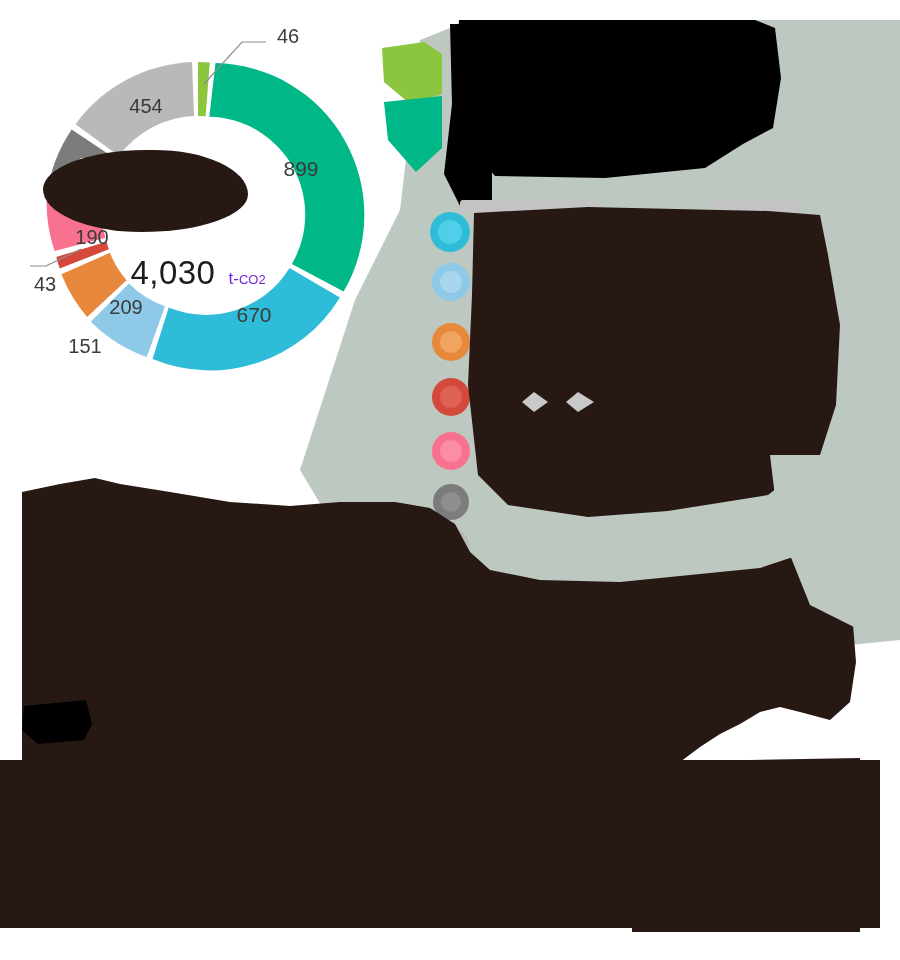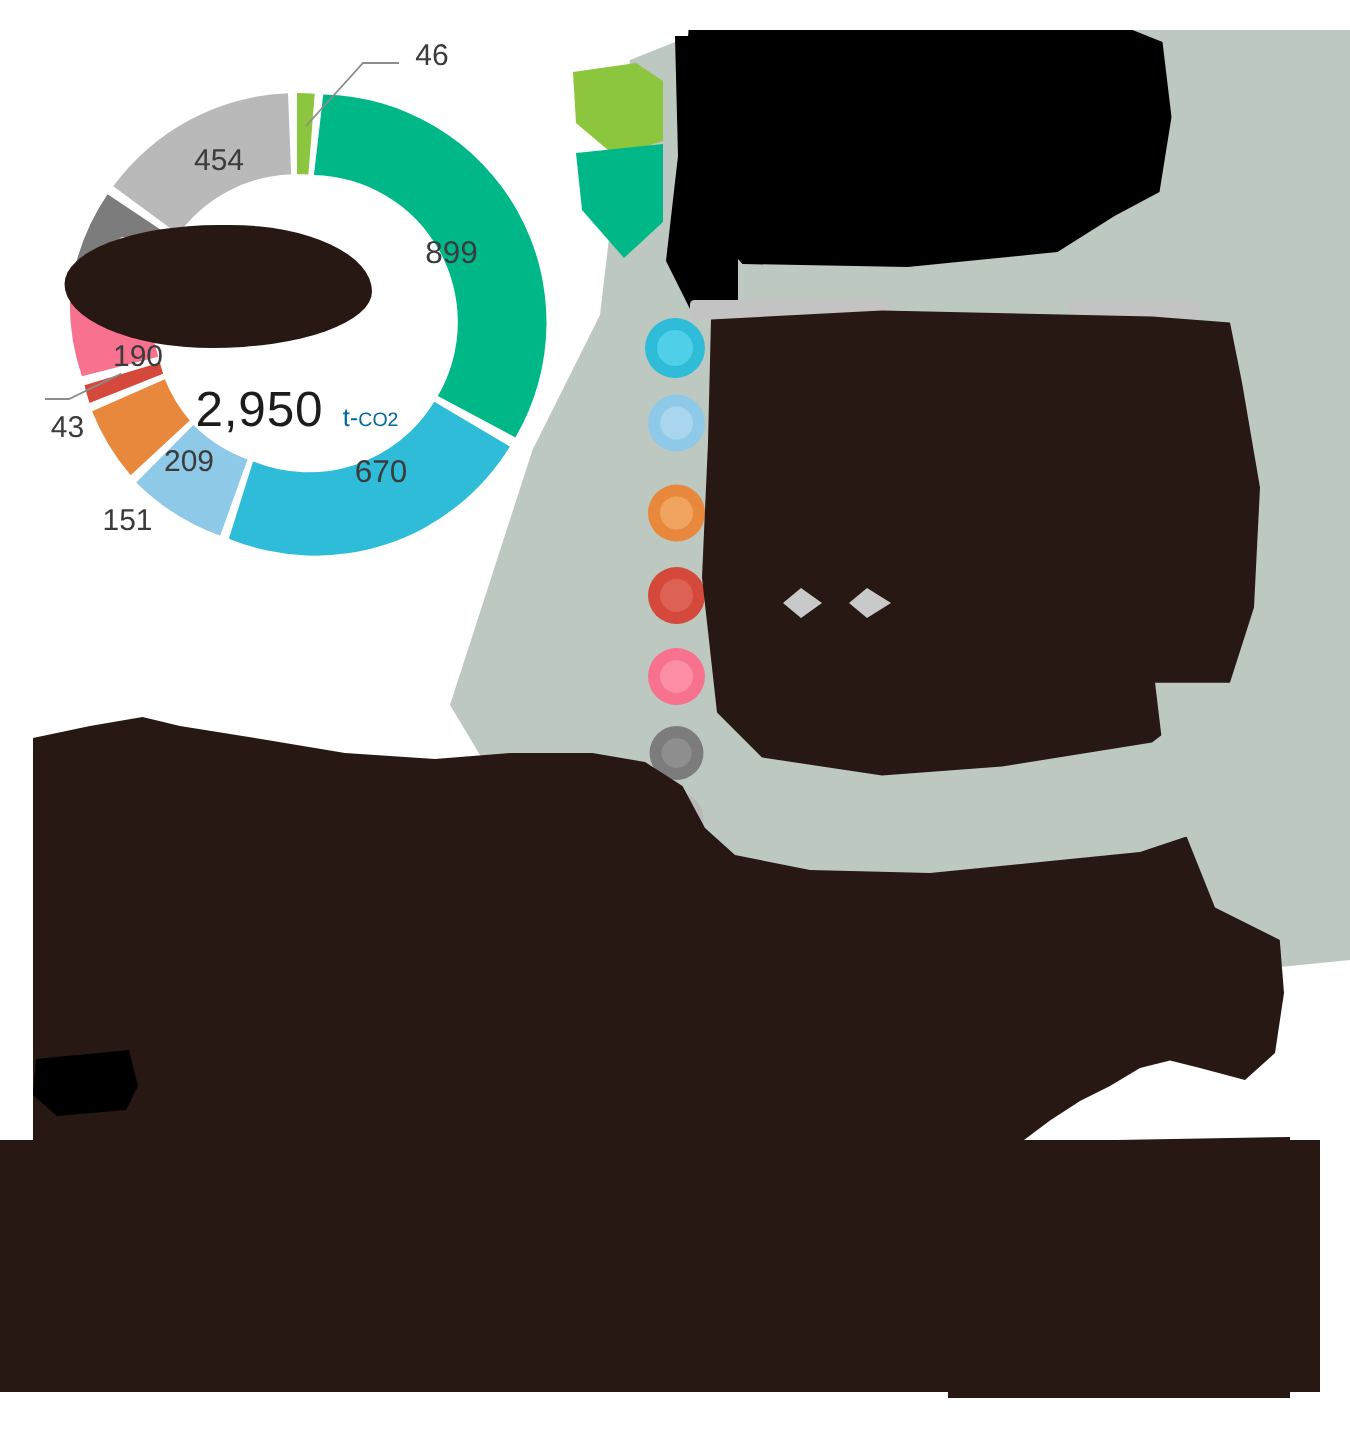--- a/index.html
+++ b/index.html
@@ -19,21 +19,21 @@
   .lbl-dark{fill:#3b3b3b;}
   .lbl-white{fill:#ffffff;}
   .lbl-out{fill:#3b3b3b;}
   .leader{stroke:#8d8d8d;stroke-width:1.2;fill:none;}
 
   #center-total{position:absolute;left:0;top:0;width:360px;height:380px;
                 pointer-events:none;}
   .total-row{position:absolute;left:0;right:0;top:236px;text-align:center;
              white-space:nowrap;}
   .total-num{font-size:33px;color:#1c1c1c;letter-spacing:.5px;}
-  .total-unit{font-size:17px;color:#0369a1;margin-left:13px;}
+  .total-unit{font-size:17px;color:#6d28d9;margin-left:13px;}
   .total-unit .sub{font-size:13px;}
 
   
   .lg-dot{position:absolute;border-radius:50%;}
   .lg-ring{position:absolute;border-radius:50%;}
 
   
   .redact{position:absolute;}
   .redact-dark{background:#271814;}
   .gray-bar{position:absolute;background:#c3c3c3;border-radius:3px;}
@@ -83,21 +83,21 @@
 
       <polyline class="leader" points="-117,35 -152,52 -168,52"></polyline>
       <text class="seg-label lbl-out" x="-153" y="72" font-size="20" text-anchor="end">43</text>
 
       <text class="seg-label lbl-out" x="-113" y="134" font-size="20" text-anchor="end">151</text>
     </g>
   </svg>
 
   <div id="center-total">
     <div class="total-row">
-      <span class="total-num">2,950</span><span class="total-unit"><span>t-</span><span class="sub">CO2</span></span>
+      <span class="total-num">4,030</span><span class="total-unit"><span>t-</span><span class="sub">CO2</span></span>
     </div>
   </div>
 
   <div class="redact redact-dark" style="left:25px;top:132px;width:205px;height:82px;
               border-radius:50% 46% 52% 48% / 48% 54% 46% 52%;"></div>
 </div>
 
 <div class="layer" style="left:420px;top:20px;width:80px;height:540px;">
 
   <svg width="80" height="200" style="position:absolute;left:-48px;top:0;">

